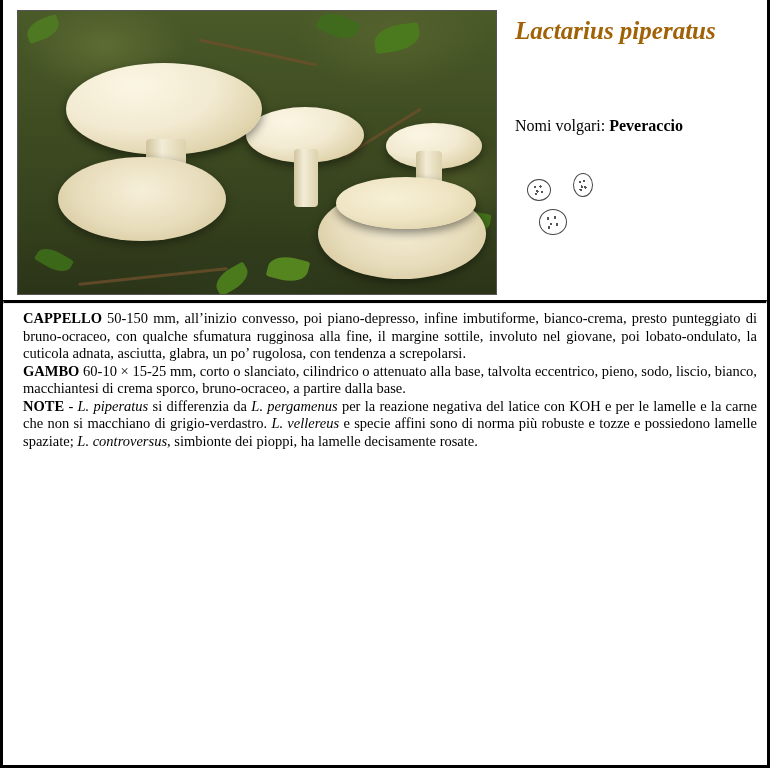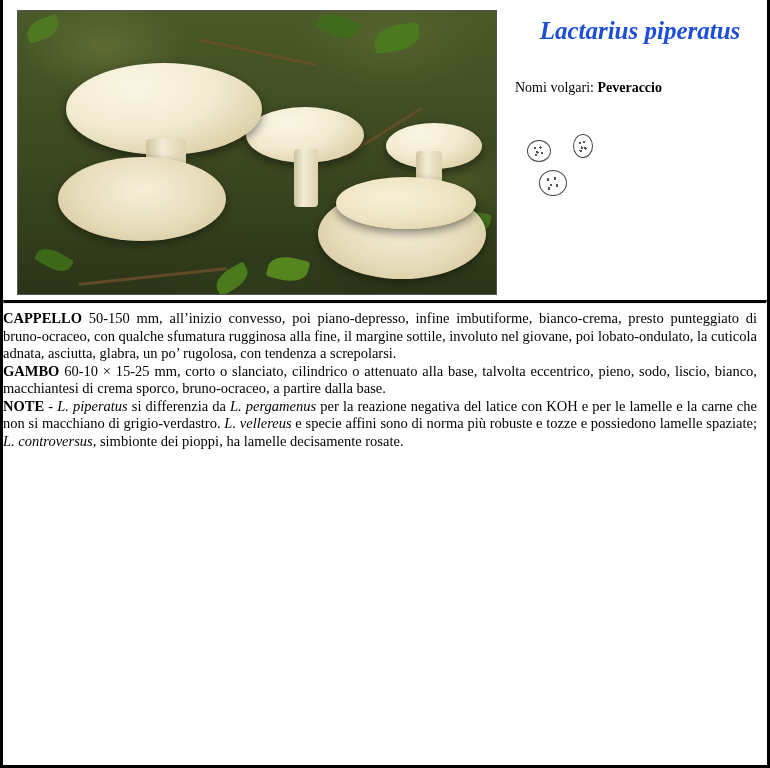--- a/index.html
+++ b/index.html
@@ -86,26 +86,25 @@
     margin-left: 18px;
     padding-top: 6px;
     width: 250px;
   }
   .sci-name {
     font-family: "Liberation Serif", serif;
     font-style: italic;
     font-weight: bold;
     font-size: 25px;
     line-height: 30px;
-    color: #1d4ed8;
-    text-align: center;
+    color: #a16207;
   }
   .common {
-    margin-top: 34px;
-    font-size: 14px;
+    margin-top: 71px;
+    font-size: 16px;
   }
   .common b { font-weight: bold; }
   
   .spores {
     position: relative;
     margin-top: 38px;
     height: 90px;
     width: 230px;
   }
   .spore {
@@ -126,21 +125,21 @@
       radial-gradient(circle 1.3px at 70% 65%, #555 0 100%, transparent 100%),
       radial-gradient(circle 1.3px at 30% 80%, #555 0 100%, transparent 100%);
   }
   
   .divider {
     border-top: 3px solid #000;
     margin: 0;
   }
   
   .desc {
-    padding: 6px 10px 0 0;
+    padding: 6px 10px 0 20px;
     font-size: 14.5px;
     line-height: 17.5px;
     text-align: justify;
   }
   .desc p {
     margin: 0 0 0 0;
     text-indent: 0;
   }
   .lbl { font-weight: bold; }
   .it { font-style: italic; margin-top: 20px; }

